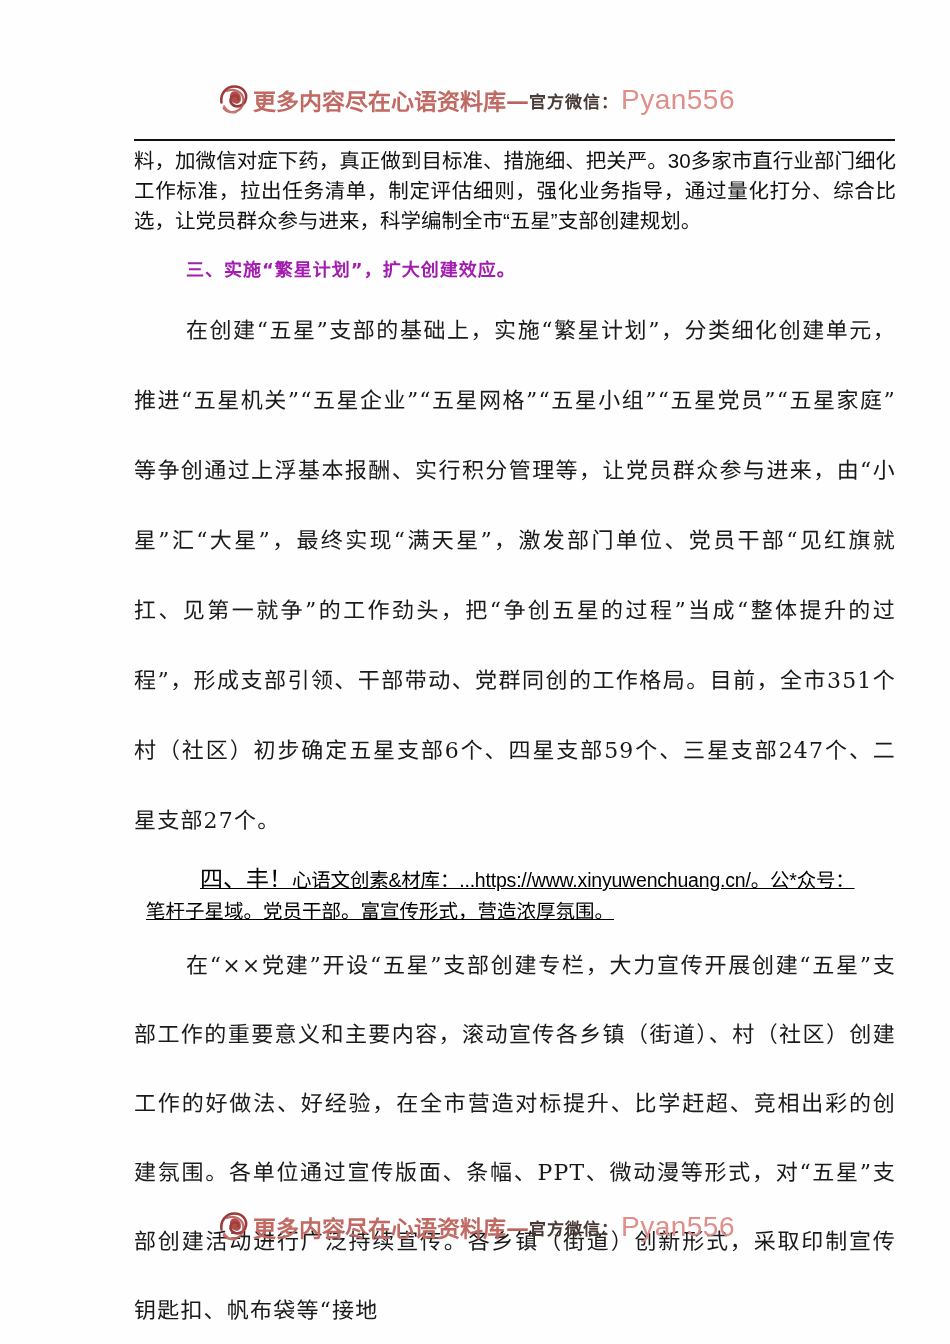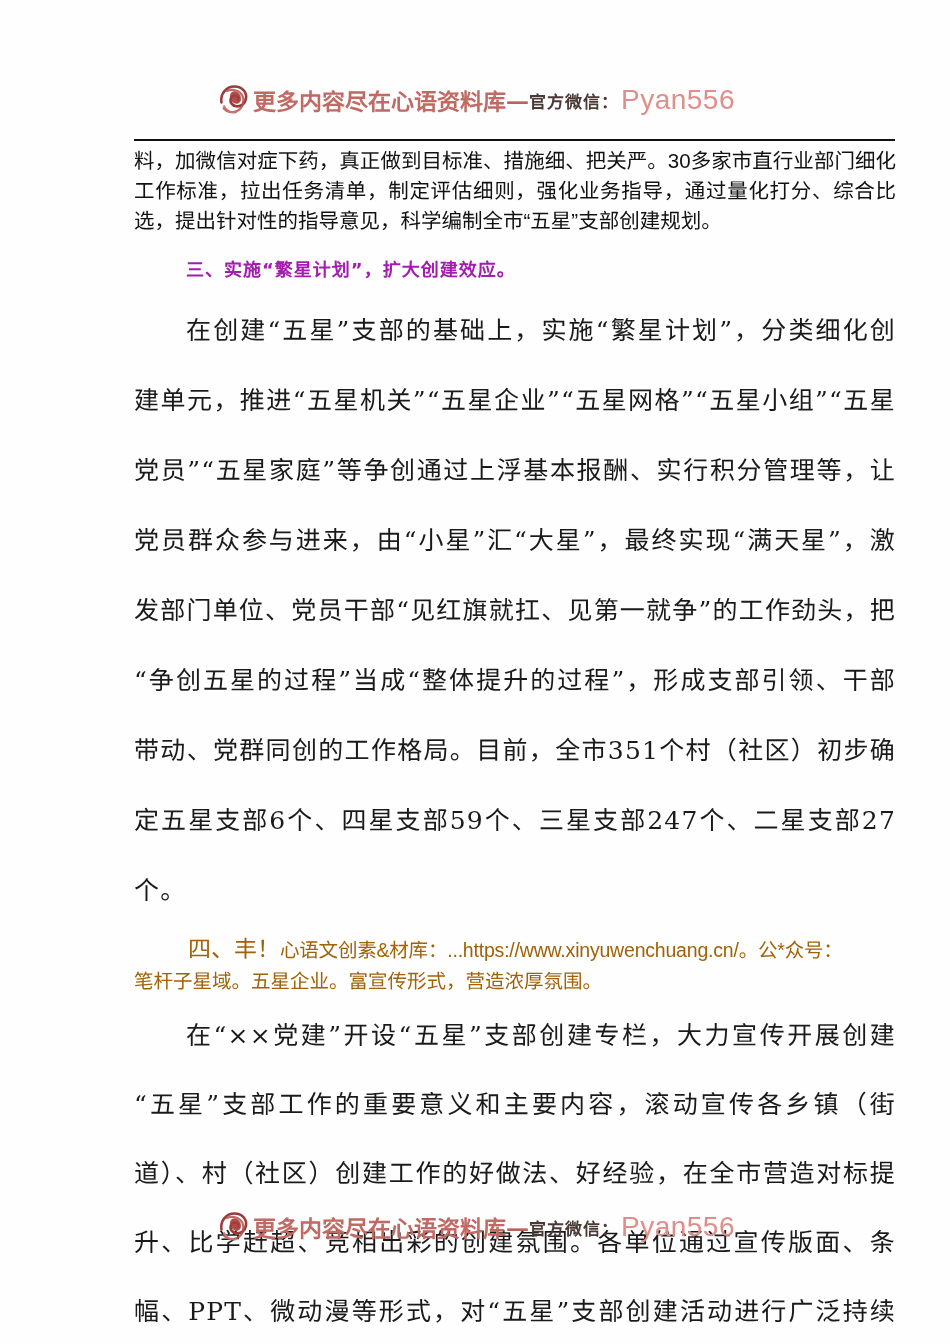--- a/index.html
+++ b/index.html
@@ -110,40 +110,41 @@
     line-height: 44px;
     color: #a21caf;
     margin: 12px 0 4px 0;
     text-indent: 52px;
     letter-spacing: 1px;
   }
 
   
   .p-kai {
     font-family: "DejaVu Serif", "Liberation Serif", serif;
-    font-size: 25px;
+    font-size: 22px;
     line-height: 70px;
     color: #1a1a1a;
     text-align: justify;
     text-justify: inter-ideograph;
     text-indent: 52px;
     letter-spacing: 1.2px;
     margin: 0;
   }
   .p-kai.tight { line-height: 69px; }
 
   
   .p-ad {
     font-family: "Liberation Sans", "DejaVu Sans", sans-serif;
     font-size: 19.5px;
     line-height: 31px;
-    color: #a16207;
+    color: #000000;
     text-align: justify;
     text-justify: inter-ideograph;
-    margin: 8px 0 4px 0;
+    margin: 8px 0 4px 12px;
+    text-decoration: underline;
   }
   .p-ad .lead {
     font-size: 23px;
     font-weight: normal;
     padding-left: 54px;
   }
   .p-ad .url {
     font-family: "Liberation Sans", sans-serif;
     letter-spacing: -0.2px;
   }
@@ -165,29 +166,29 @@
     <span class="wm-cn">更多内容尽在心语资料库</span>
     <span class="wm-dash">—</span>
     <span class="wm-wechat">官方微信：</span>
     <span class="wm-id">Pyan556</span>
   </div>
 
   <div class="header-rule"></div>
 
   <div class="doc">
 
-    <p class="p-hei">料，加微信对症下药，真正做到目标准、措施细、把关严。30多家市直行业部门细化工作标准，拉出任务清单，制定评估细则，强化业务指导，通过量化打分、综合比选，提出针对性的指导意见，科学编制全市“五星”支部创建规划。</p>
+    <p class="p-hei">料，加微信对症下药，真正做到目标准、措施细、把关严。30多家市直行业部门细化工作标准，拉出任务清单，制定评估细则，强化业务指导，通过量化打分、综合比选，让党员群众参与进来，科学编制全市“五星”支部创建规划。</p>
 
     <h2 class="h-section">三、实施“繁星计划”，扩大创建效应。</h2>
 
     <p class="p-kai">在创建“五星”支部的基础上，实施“繁星计划”，分类细化创建单元，推进“五星机关”“五星企业”“五星网格”“五星小组”“五星党员”“五星家庭”等争创通过上浮基本报酬、实行积分管理等，让党员群众参与进来，由“小星”汇“大星”，最终实现“满天星”，激发部门单位、党员干部“见红旗就扛、见第一就争”的工作劲头，把“争创五星的过程”当成“整体提升的过程”，形成支部引领、干部带动、党群同创的工作格局。目前，全市351个村（社区）初步确定五星支部6个、四星支部59个、三星支部247个、二星支部27个。</p>
 
     <p class="p-ad">
       <span class="lead">四、丰！</span><span class="url">心语文创素&amp;材库：...https://www.xinyuwenchuang.cn/。公*众号：</span><br>
-      <span>笔杆子星域。五星企业。富宣传形式，营造浓厚氛围。</span>
+      <span>笔杆子星域。党员干部。富宣传形式，营造浓厚氛围。</span>
     </p>
 
     <p class="p-kai tight">在“××党建”开设“五星”支部创建专栏，大力宣传开展创建“五星”支部工作的重要意义和主要内容，滚动宣传各乡镇（街道）、村（社区）创建工作的好做法、好经验，在全市营造对标提升、比学赶超、竞相出彩的创建氛围。各单位通过宣传版面、条幅、PPT、微动漫等形式，对“五星”支部创建活动进行广泛持续宣传。各乡镇（街道）创新形式，采取印制宣传钥匙扣、帆布袋等“接地</p>
 
   </div>
 
   <div class="watermark bottom">
     <span class="wm-logo">
       <svg viewBox="0 0 36 36" xmlns="http://www.w3.org/2000/svg">
         <path d="M6.5 20.5 C5 12 11 4.5 19.5 4.5 C27 4.5 32 10 31 16.5 C30.2 21.8 25.8 25 21 24.2 C17.2 23.6 14.8 20.4 15.6 17 C16.2 14.4 18.8 12.9 21.2 13.7 C23 14.3 23.8 16.2 23.1 17.8" fill="none" stroke="#9b3a3a" stroke-width="2.6" stroke-linecap="round"></path>

